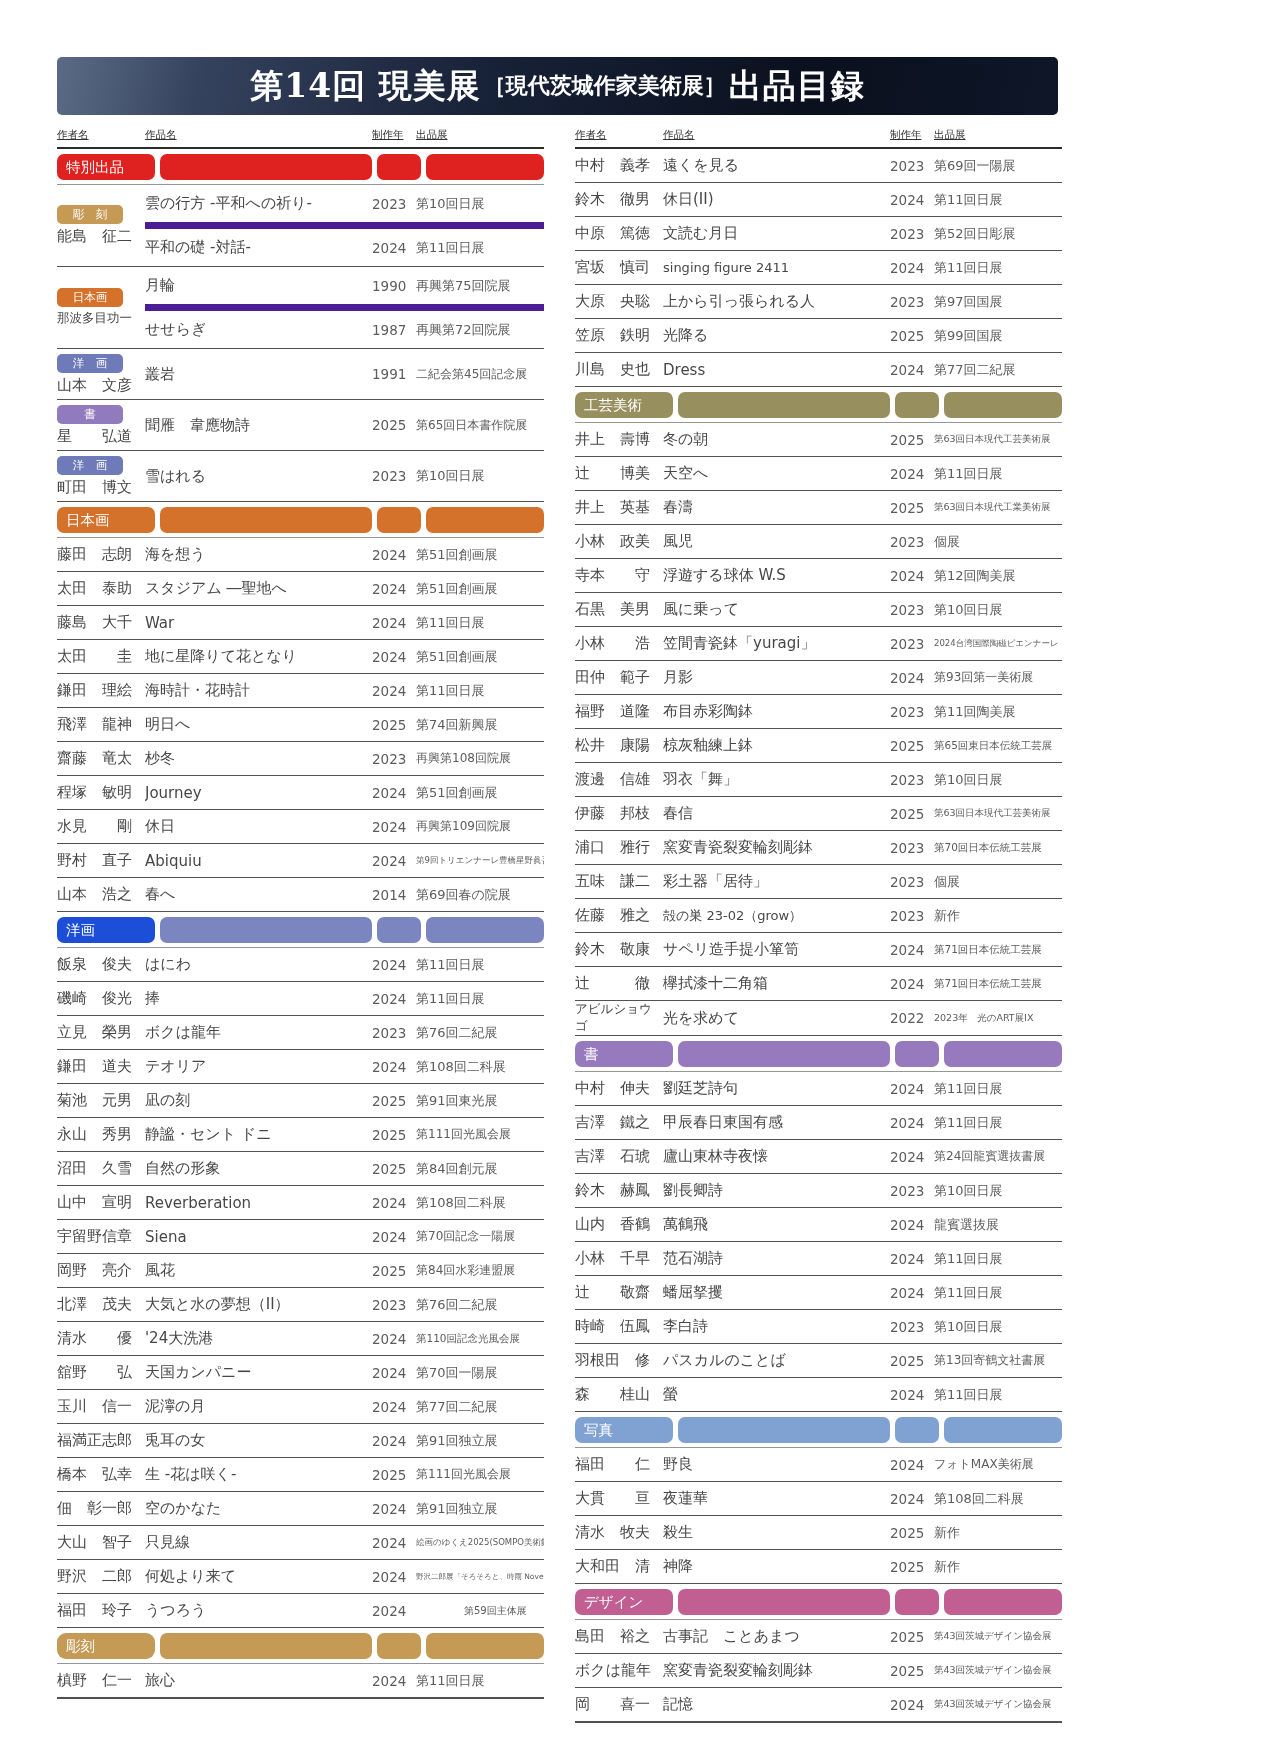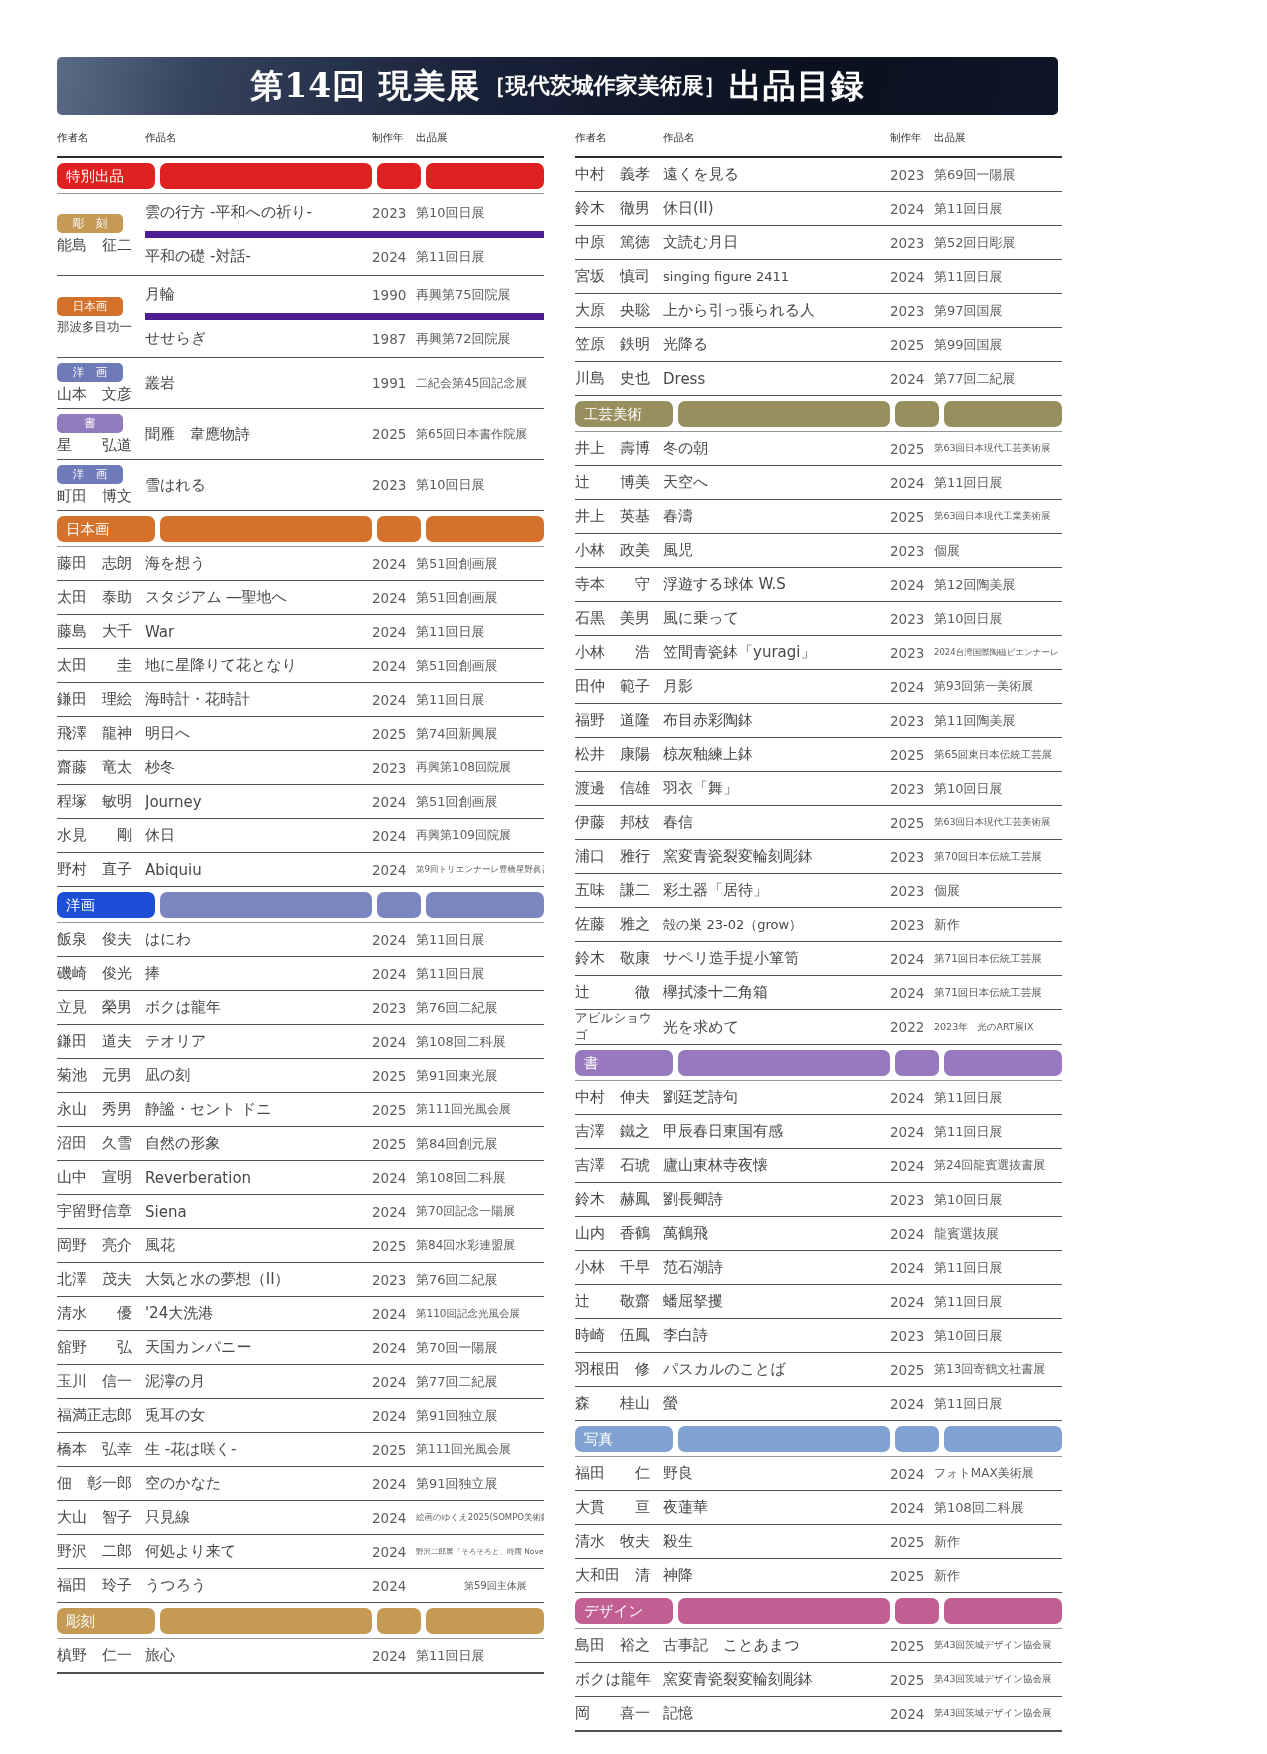--- a/index.html
+++ b/index.html
@@ -15,22 +15,22 @@
     margin-bottom:13px;
   }
   .t-main,.t-suffix{
     font-family:"DejaVu Serif","Liberation Serif",serif;font-weight:bold;font-size:33px;letter-spacing:1px;
   }
   .t-bracket{font-family:"DejaVu Serif","Liberation Serif",serif;font-weight:bold;font-size:22px;margin:0 3px;}
   .tables{display:flex;gap:31px;}
   .col{width:487px;flex:none;}
 
   .col-head{
-    display:flex;align-items:flex-end;border-bottom:2px solid #2b2b2b;
-    padding-bottom:11px;height:17px;font-size:10.5px;color:#333;
+    display:flex;border-bottom:2px solid #2b2b2b;
+    padding-bottom:2px;height:17px;font-size:10.5px;color:#333;text-decoration:underline;
   }
   .c-author{width:88px;flex:none;}
   .c-title,.c-title2{width:227px;flex:none;white-space:nowrap;overflow:hidden;}
   .c-year{width:44px;flex:none;font-size:13.5px;color:#5c5c5c;}
   .c-exh{flex:1;min-width:0;white-space:nowrap;overflow:hidden;font-size:13px;color:#5c5c5c;}
   .col-head .c-year,.col-head .c-exh{font-size:10.5px;color:#333;}
 
   .row{display:flex;align-items:center;min-height:33px;border-bottom:1px solid #515151;color:#474747;font-size:15px;}
 
   .sec-outer{padding:5px 0 4px;border-bottom:1px solid #969696;}
@@ -215,20 +215,26 @@
           <span class="c-title">休日</span>
           <span class="c-year">2024</span>
           <span class="c-exh" style="font-size: 12px;">再興第109回院展</span>
         </div>
         <div class="row">
           <span class="c-author">野村　直子</span>
           <span class="c-title">Abiquiu</span>
           <span class="c-year">2024</span>
           <span class="c-exh" style="font-size: 8.5px;">第9回トリエンナーレ豊橋星野眞吾賞</span>
         </div>
+        <div class="row">
+          <span class="c-author">山本　浩之</span>
+          <span class="c-title">春へ</span>
+          <span class="c-year">2014</span>
+          <span class="c-exh" style="font-size: 13px;">第69回春の院展</span>
+        </div>
         <div class="sec-outer">
           <div class="sec-header">
             <span class="seg seg1" style="background: #1d4ed8;">
               <span class="sec-label">洋画</span>
             </span>
             <span class="seg seg2" style="background: rgb(123, 134, 193);"></span>
             <span class="seg seg3" style="background: rgb(123, 134, 193);"></span>
             <span class="seg seg4" style="background: rgb(123, 134, 193);"></span>
           </div>
         </div>
@@ -347,21 +353,21 @@
           <span class="c-exh" style="font-size: 7.5px;">野沢二郎展「そろそろと、時雨 November Rain」</span>
         </div>
         <div class="row">
           <span class="c-author">福田　玲子</span>
           <span class="c-title">うつろう</span>
           <span class="c-year">2024</span>
           <span class="c-exh" style="font-size: 10px; margin-left: 48px;">第59回主体展</span>
         </div>
         <div class="sec-outer">
           <div class="sec-header">
-            <span class="seg seg1" style="background: rgb(196, 154, 85);">
+            <span class="seg seg1" style="background: rgb(196, 154, 85); border-radius: 9px;">
               <span class="sec-label">彫刻</span>
             </span>
             <span class="seg seg2" style="background: rgb(196, 154, 85);"></span>
             <span class="seg seg3" style="background: rgb(196, 154, 85);"></span>
             <span class="seg seg4" style="background: rgb(196, 154, 85);"></span>
           </div>
         </div>
         <div class="row" style="border-bottom-width: 2px;">
           <span class="c-author">槙野　仁一</span>
           <span class="c-title">旅心</span>

